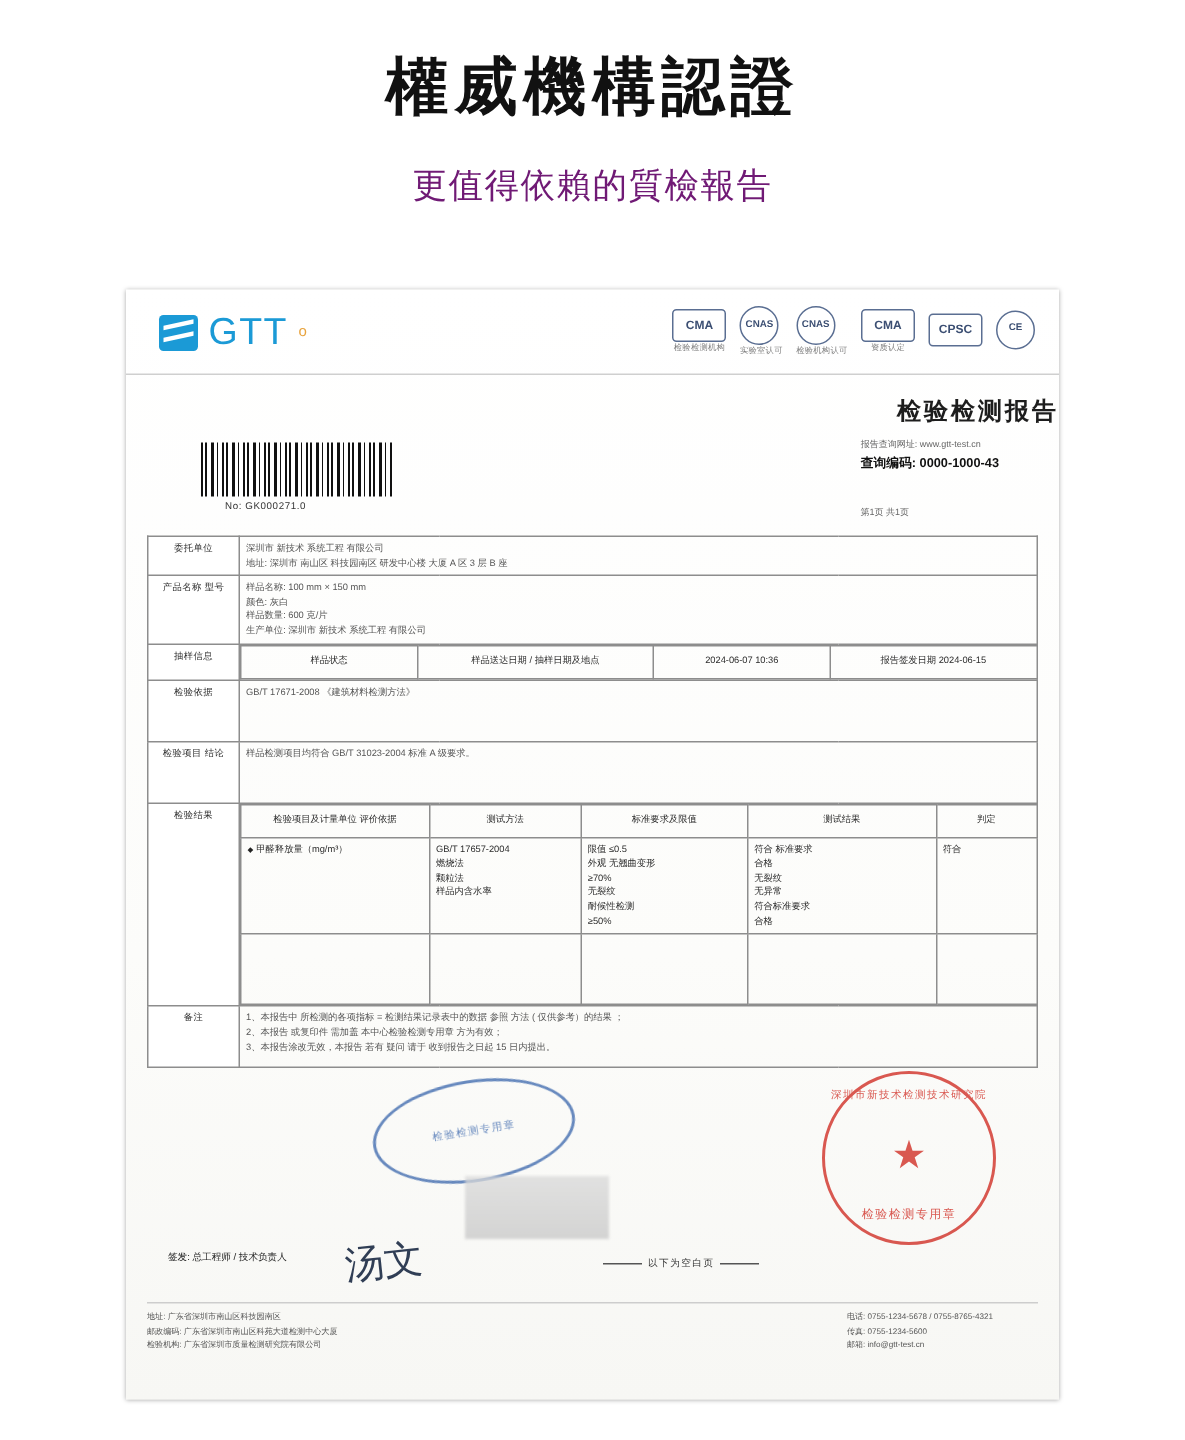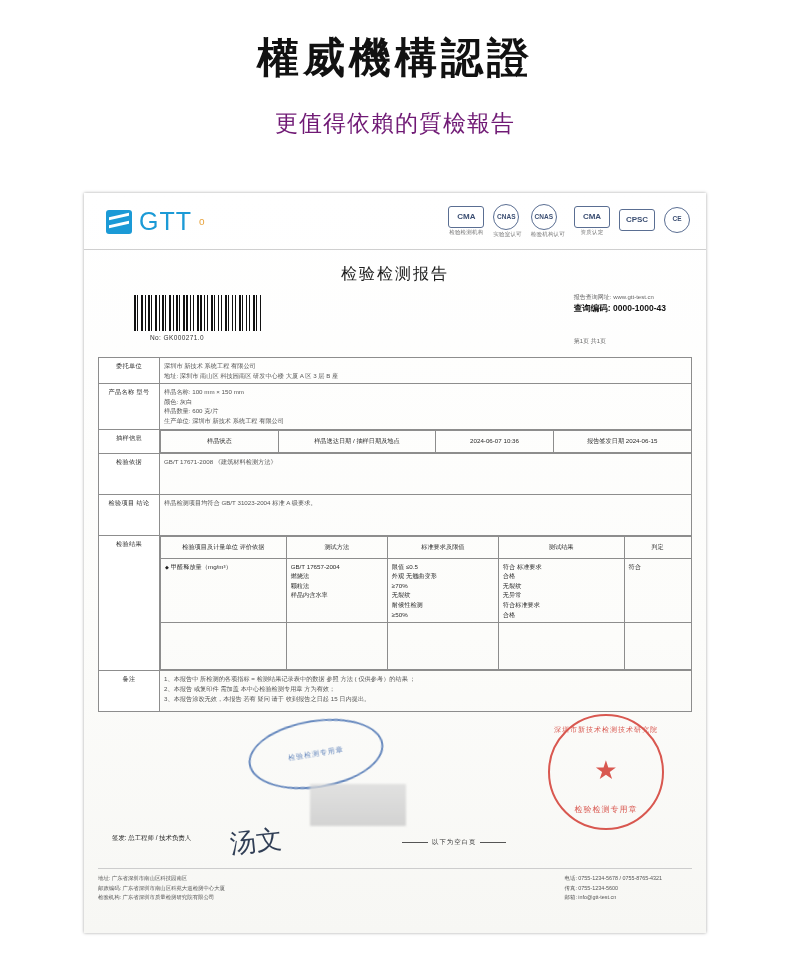--- a/index.html
+++ b/index.html
@@ -145,23 +145,23 @@
   }
   .mark .cap {
     margin-top: 2px;
     font-size: 5.5px;
     color: #7b7b7b;
     letter-spacing: .2px;
   }
 
   
   .report-title {
-    text-align: center;
+    text-align: right;
     font-size: 16px;
-    font-weight: normal;
+    font-weight: bold;
     color: #1d1d1d;
     margin-top: 14px;
     letter-spacing: 2px;
   }
 
   
   .meta-row {
     position: relative;
     height: 62px;
     margin: 8px 14px 0 14px;

